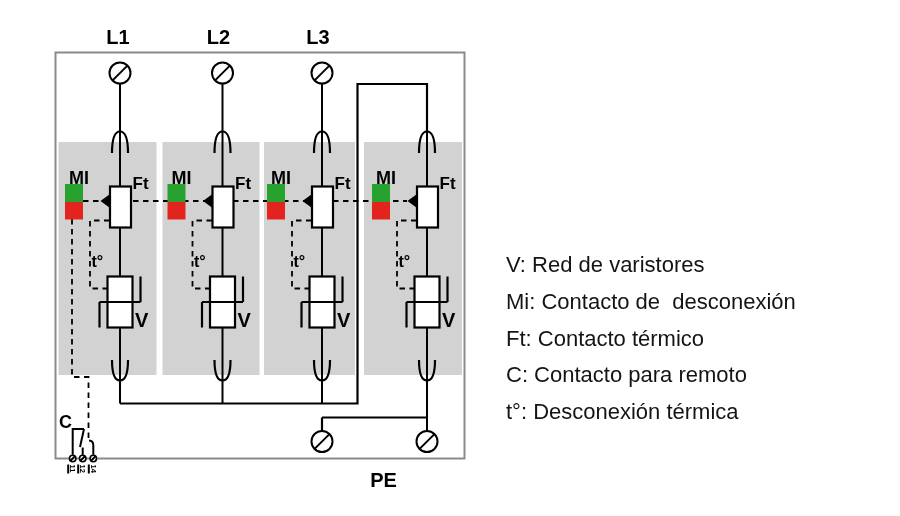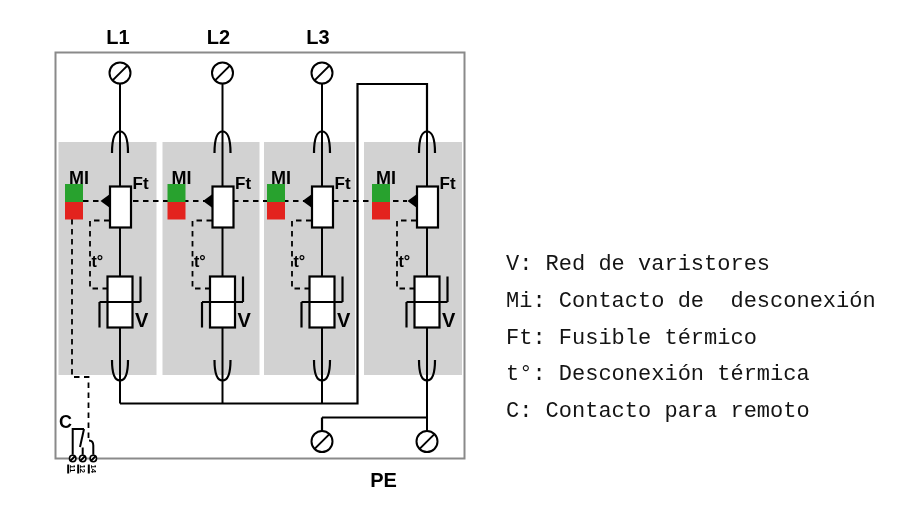--- a/index.html
+++ b/index.html
@@ -9,21 +9,21 @@
   svg text{font-family:"Liberation Sans",sans-serif;fill:#000;}
   .lbl{font-weight:bold;}
   .wire{stroke:#000;stroke-width:2.2;fill:none;}
   .wire2{stroke:#000;stroke-width:2;fill:none;}
   .dashed{stroke:#000;stroke-width:1.8;fill:none;stroke-dasharray:5.5 4.5;}
   .comp{fill:#ffffff;stroke:#000;stroke-width:2.2;}
   .term{fill:#ffffff;stroke:#000;stroke-width:2;}
   .term-s{fill:#ffffff;stroke:#000;stroke-width:1.6;}
   .enclosure{fill:#ffffff;stroke:#8a8a8a;stroke-width:2;}
   .legend{position:absolute;left:506px;top:247px;font-size:22px;color:#141414;}
-  .legend .line{height:36.8px;line-height:36.8px;white-space:pre;font-family:Liberation Mono, monospace;}
+  .legend .line{height:36.8px;line-height:36.8px;white-space:pre;}
 </style>
 </head>
 <body>
 
 <div class="stage">
 
 <svg width="480" height="516" viewBox="0 0 480 516">
 
   <rect class="enclosure" x="55.5" y="52.5" width="409" height="406"></rect>
 
@@ -157,18 +157,18 @@
   <text class="lbl" x="218.5" y="44" font-size="20" text-anchor="middle">L2</text>
   <text class="lbl" x="318" y="44" font-size="20" text-anchor="middle">L3</text>
   <text class="lbl" x="383.5" y="486.5" font-size="20" text-anchor="middle">PE</text>
   <text class="lbl" x="59" y="428" font-size="18">C</text>
 </svg>
 
 
 <div class="legend">
   <div class="line">V: Red de varistores</div>
   <div class="line">Mi: Contacto de  desconexión</div>
-  <div class="line">Ft: Fusible térmico</div>
+  <div class="line">Ft: Contacto térmico</div>
+  <div class="line">C: Contacto para remoto</div>
   <div class="line">t°: Desconexión térmica</div>
-  <div class="line">C: Contacto para remoto</div>
 </div>
 
 </div>
 
 </body></html>

